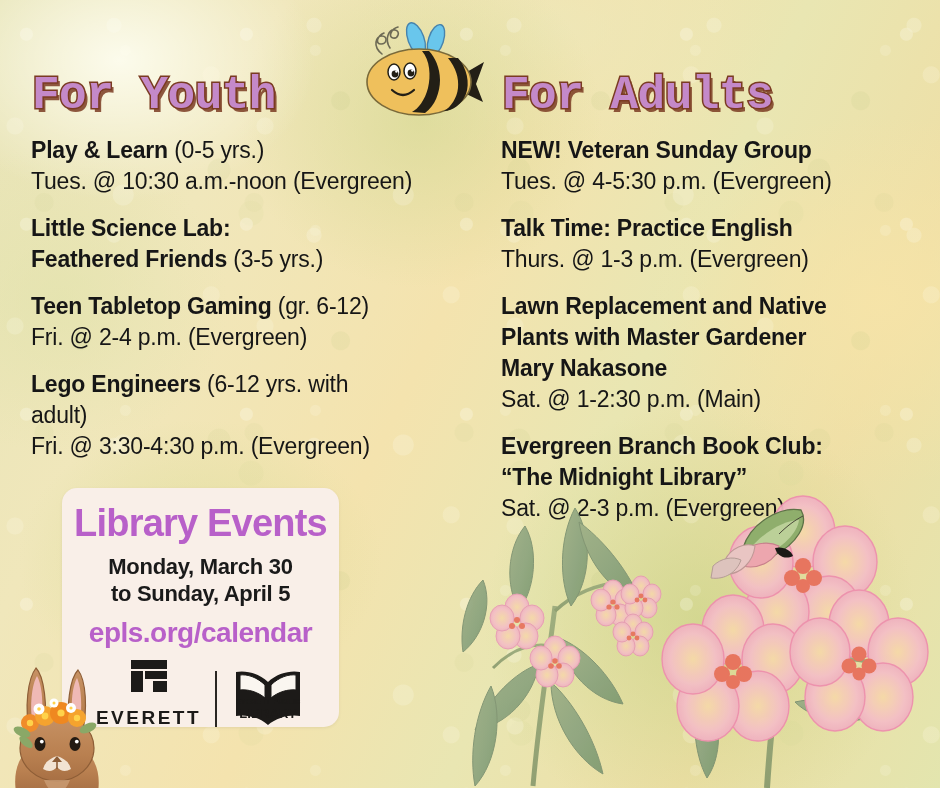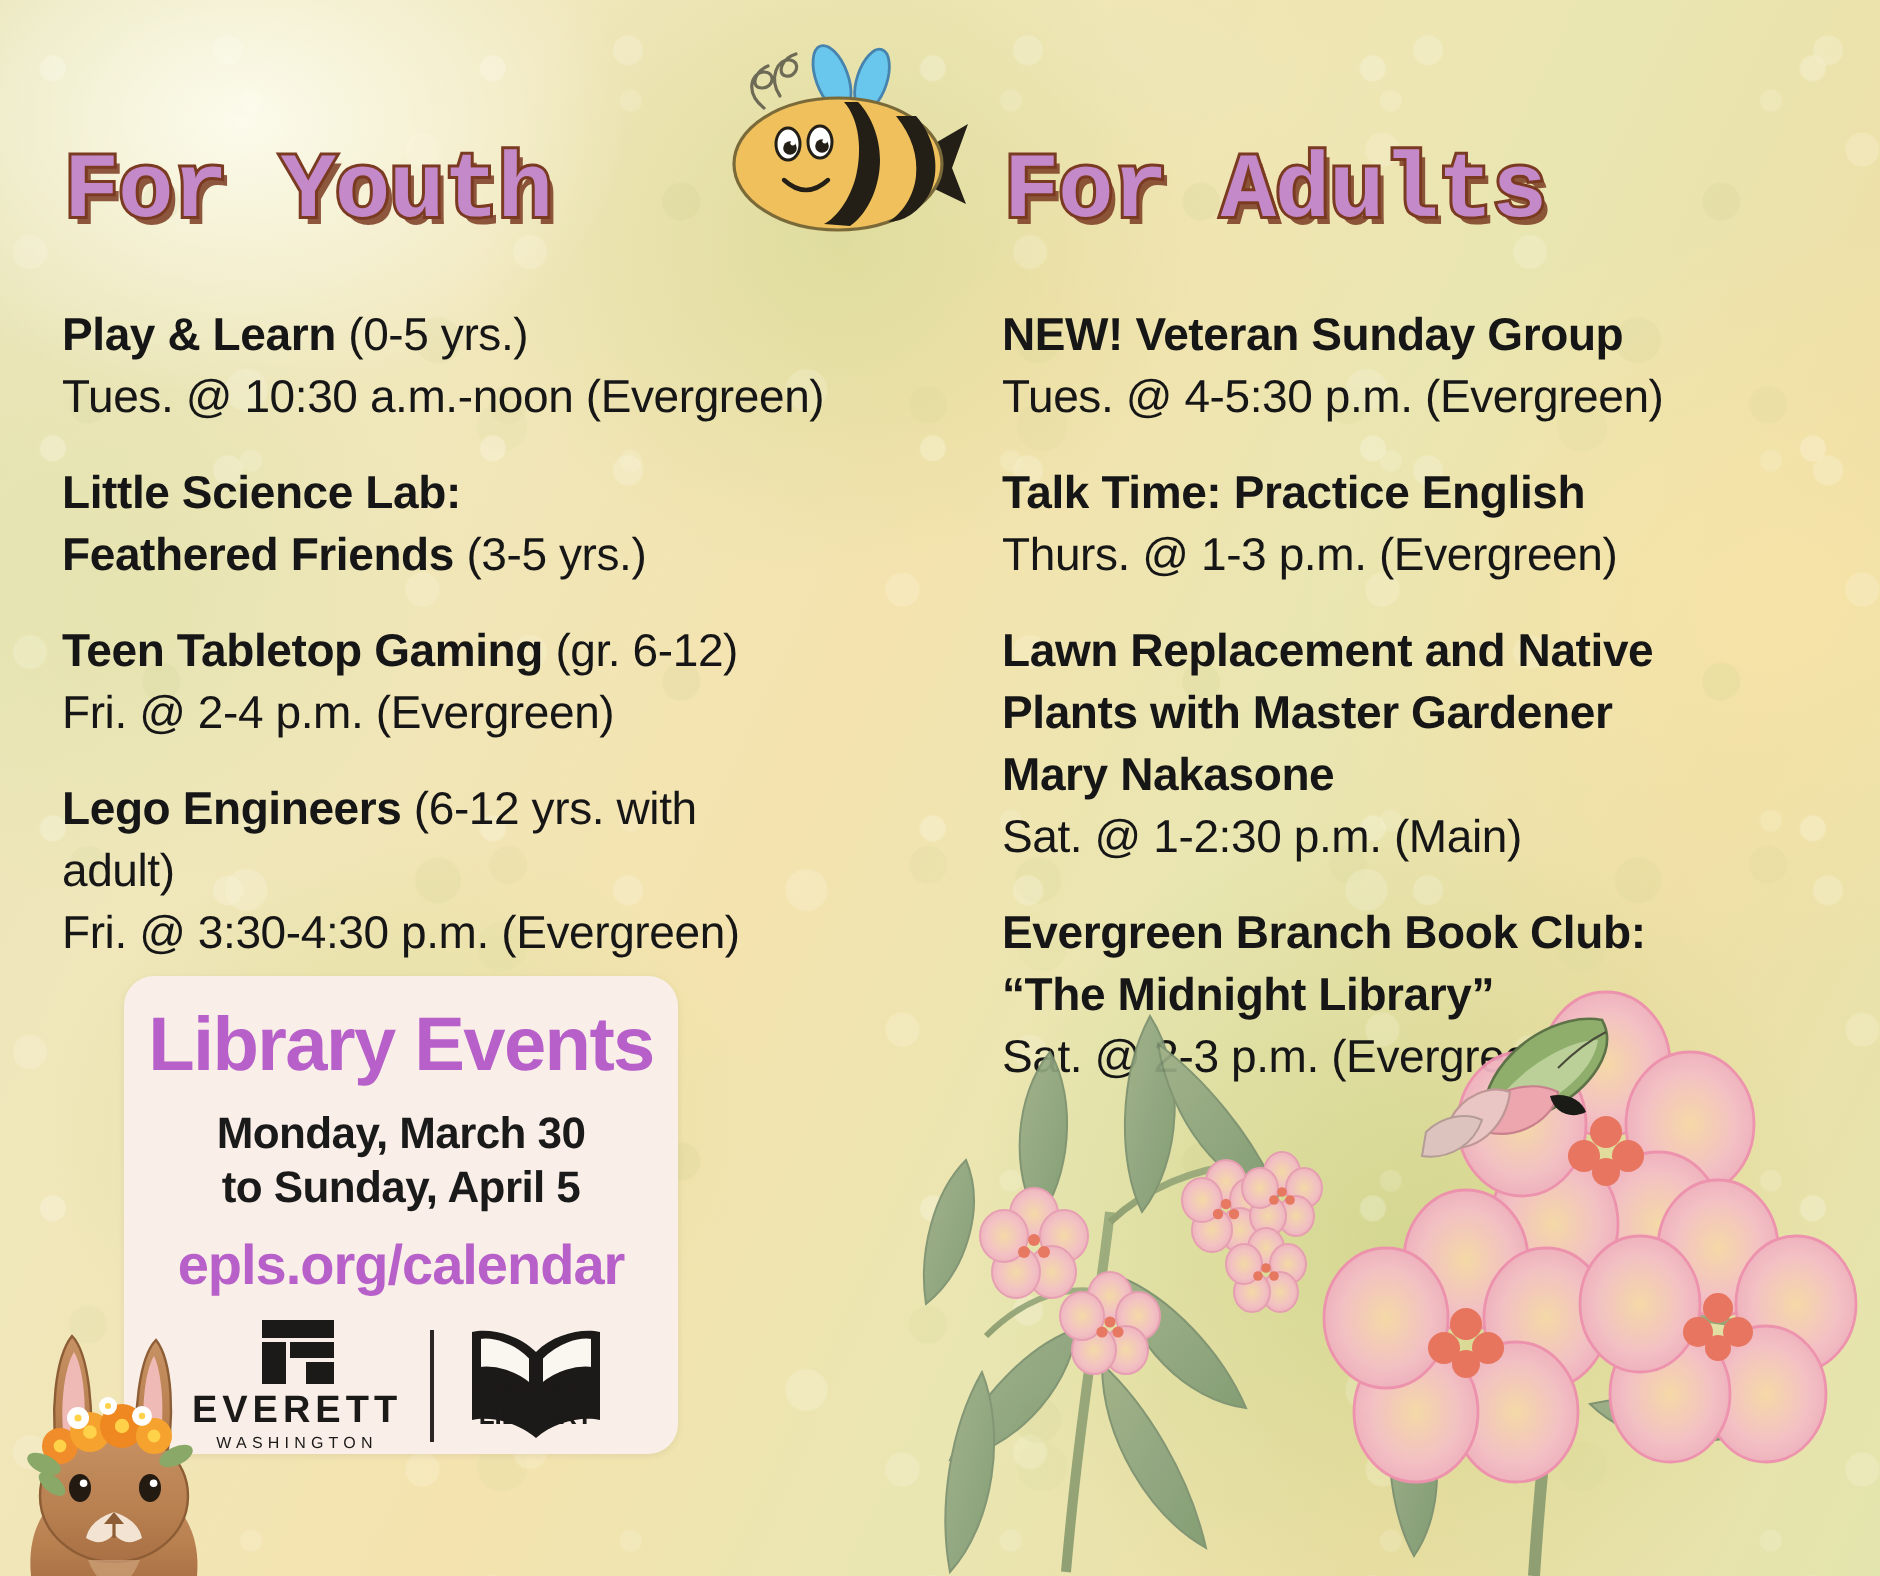--- a/index.html
+++ b/index.html
@@ -59,21 +59,21 @@
     font-family:Liberation Mono, monospace;
   }
   #heading-youth { left:32px; top:70px; }
   #heading-adults { left:502px; top:70px; }
 
   
   .event-col { position:absolute; }
   #col-youth  { left:31px;  top:135px; width:460px; }
   #col-adults { left:501px; top:135px; width:425px; }
 
-  .event { margin-bottom:16px;margin-top:17px; }
+  .event { margin-bottom:16px; }
   .event-line {
     font-size:23px;
     line-height:31px;
     color:#161616;
     letter-spacing:-0.2px;
   }
   .event-title { font-weight:bold; }
   .event-sub   { font-weight:normal; }
   .event-when  { font-weight:normal; }
 
@@ -119,20 +119,21 @@
     gap:14px;
     margin-top:10px;
   }
   #logo-divider { width:2px; height:56px; background:#2a2622; }
 
   .everett-logo { display:flex; flex-direction:column; align-items:center; }
   .everett-mark { margin-bottom:3px; }
   .everett-word {
     font-size:19px; font-weight:bold; letter-spacing:2.5px; color:#1c1a18;
     line-height:19px;
+    margin-top:12px;
   }
   .everett-state {
     font-size:8px; font-weight:normal; letter-spacing:2.6px; color:#1c1a18;
     margin-top:2px;
   }
 
   
   .art { position:absolute; pointer-events:none; }
   #bee-art   { left:352px; top:14px;  width:135px; height:112px; }
   #bunny-art { left:-4px;  top:656px; width:132px; height:136px; }

